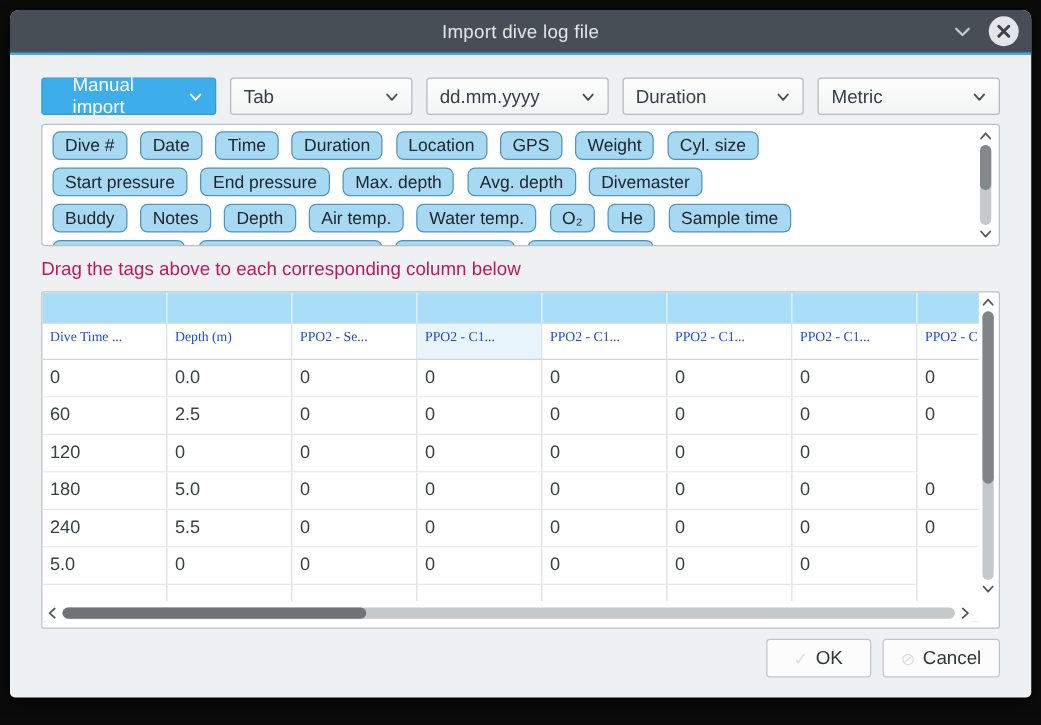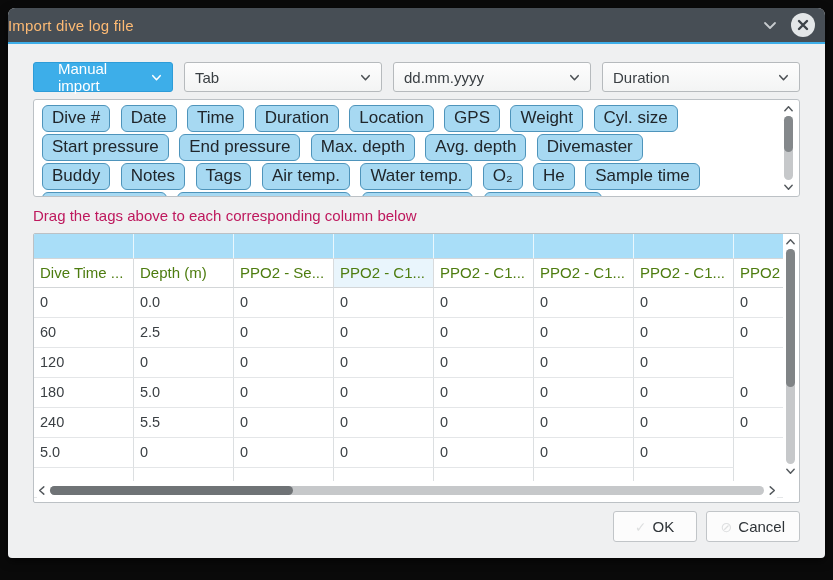--- a/index.html
+++ b/index.html
@@ -11,22 +11,22 @@
     background:#eff0f1; border-radius:7px 7px 4px 4px; overflow:hidden;
     box-shadow:0 3px 10px rgba(0,0,0,.6);
   }
 
   
   .titlebar {
     height:36px; background:#474e55; border-bottom:2px solid #3daee9;
     display:flex; align-items:center; position:relative;
   }
   .title {
-    position:absolute; left:0; right:0; text-align:left;
-    color:#fdba74; font-size:15px; letter-spacing:.2px;
+    position:absolute; left:0; right:0; text-align:center;
+    color:#e5e5e5; font-size:15px; letter-spacing:.2px;
   }
   .titlebar-actions { position:absolute; right:10px; display:flex; align-items:center; gap:13px; }
   .tb-chevron { display:flex; color:#c7cbce; }
   .close-btn {
     width:24px; height:24px; border-radius:50%; background:#e3e6e8; border:none;
     display:flex; align-items:center; justify-content:center; cursor:pointer; padding:0;
   }
 
   
   .content { padding:18px 25px 0 25px; }
@@ -44,21 +44,21 @@
   .combo.primary .cbx-chevron { color:#ffffff; }
 
   
   .tags-box {
     margin-top:7px; height:98px; background:#ffffff; border:1px solid #bcc1c5;
     border-radius:3px; position:relative; overflow:hidden; padding:4px 22px 0 5px;
   }
   .tag-row { height:29px; white-space:nowrap; }
   .tag {
     display:inline-block; background:#a7d9f2; border:1px solid #4e94bb; border-radius:6px;
-    padding:2px 9px 3px 9px; margin:1px 3px 0 3px; font-size:17px; color:#20262b; cursor:grab;
+    padding:2px 9px 3px 9px; margin:1px 3px 0 3px; font-size:14px; color:#20262b; cursor:grab;
   }
   .vscroll {
     position:absolute; width:14px; display:flex; flex-direction:column; align-items:center; gap:3px;
   }
   .tags-scroll { right:4px; top:4px; bottom:4px; }
   .vscroll .sb-arrow { display:flex; color:#565b5f; flex:0 0 auto; }
   .vscroll .sb-track { flex:1; width:9px; background:#c6c8ca; border-radius:5px; position:relative; }
   .vscroll .sb-thumb { position:absolute; left:0; width:9px; background:#84888b; border-radius:5px; }
   .tags-scroll .sb-thumb { top:0; height:56%; }
 
@@ -71,21 +71,21 @@
   }
   .grid { width:calc(100% - 16px); overflow:hidden; height:100%; }
   .trow { display:flex; overflow:hidden; }
   .cell { flex:0 0 100px; width:100px; overflow:hidden; white-space:nowrap; }
   .dropzone-row .cell {
     height:25px; background:#a9def8; border-right:1px solid rgba(255,255,255,.75);
     border-bottom:1px solid #d3d6d8;
   }
   .header-row .cell {
     height:29px; background:#ffffff; border-right:1px solid #d8dbdd; border-bottom:1px solid #d3d6d8;
-    font-size:15px; color:#4d7c0f; padding:5px 4px 0 6px;
+    font-size:11px; color:#1d4ed8; padding:5px 4px 0 6px;font-family:Liberation Serif, serif;
   }
   .header-row .cell.hl { background:#e9f5fc; }
   .data-row .cell {
     height:30px; border-right:1px solid #dcdfe1; border-bottom:1px solid #e4e6e8;
     font-size:14.5px; color:#3a3f43; padding:6px 4px 0 6px;
   }
   .table-scroll { right:2px; top:3px; bottom:26px; }
   .table-scroll .sb-thumb { top:0; height:64%; background:#808486; }
 
   .hscroll {
@@ -156,20 +156,28 @@
           </span>
       </div>
       <div class="combo">
         <span>Duration</span>
         <span class="cbx-chevron">
             <svg width="13" height="13" viewBox="0 0 14 14">
               <polyline points="3,5 7,9.5 11,5" fill="none" stroke="currentColor" stroke-width="1.6" stroke-linecap="round" stroke-linejoin="round"></polyline>
             </svg>
           </span>
       </div>
+      <div class="combo">
+        <span>Metric</span>
+        <span class="cbx-chevron">
+            <svg width="13" height="13" viewBox="0 0 14 14">
+              <polyline points="3,5 7,9.5 11,5" fill="none" stroke="currentColor" stroke-width="1.6" stroke-linecap="round" stroke-linejoin="round"></polyline>
+            </svg>
+          </span>
+      </div>
     </div>
 
     <div class="tags-box">
       <div class="tag-row">
         <span class="tag">Dive #</span>
         <span class="tag">Date</span>
         <span class="tag">Time</span>
         <span class="tag">Duration</span>
         <span class="tag">Location</span>
         <span class="tag">GPS</span>
@@ -179,21 +187,21 @@
       <div class="tag-row">
         <span class="tag">Start pressure</span>
         <span class="tag">End pressure</span>
         <span class="tag">Max. depth</span>
         <span class="tag">Avg. depth</span>
         <span class="tag">Divemaster</span>
       </div>
       <div class="tag-row">
         <span class="tag">Buddy</span>
         <span class="tag">Notes</span>
-        <span class="tag">Tags</span>
+        <span class="tag">Depth</span>
         <span class="tag">Air temp.</span>
         <span class="tag">Water temp.</span>
         <span class="tag">O₂</span>
         <span class="tag">He</span>
         <span class="tag">Sample time</span>
       </div>
       <div class="tag-row">
         <span class="tag">Sample depth</span>
         <span class="tag">Sample temperature</span>
         <span class="tag">Sample pO₂</span>

